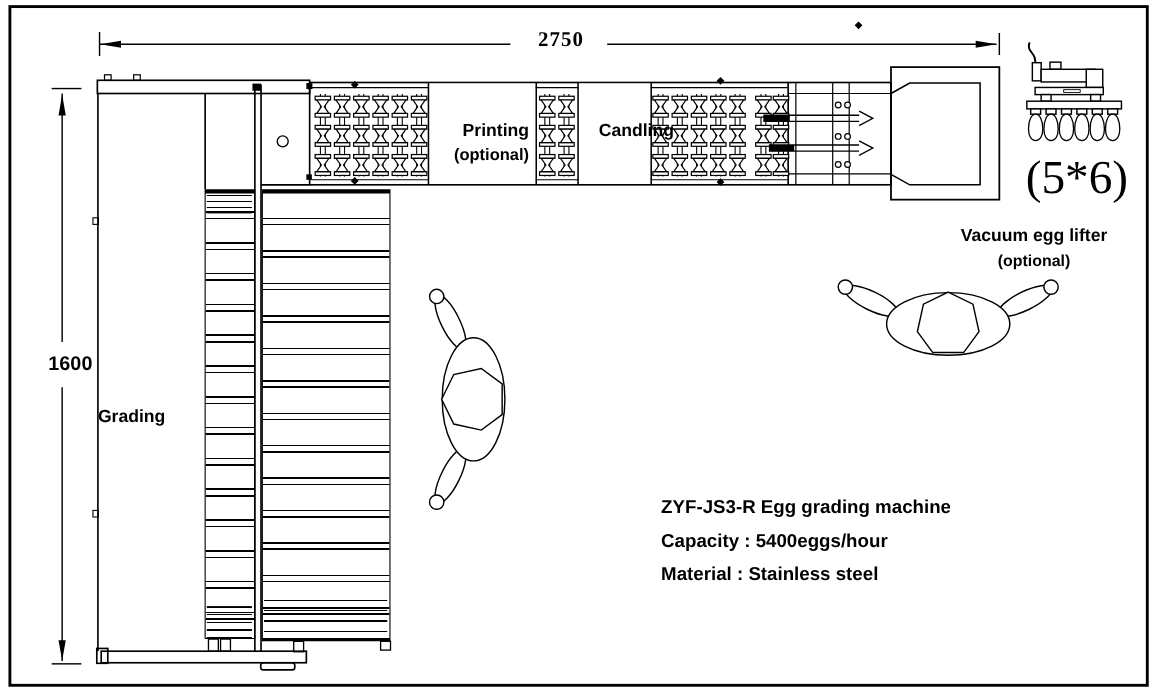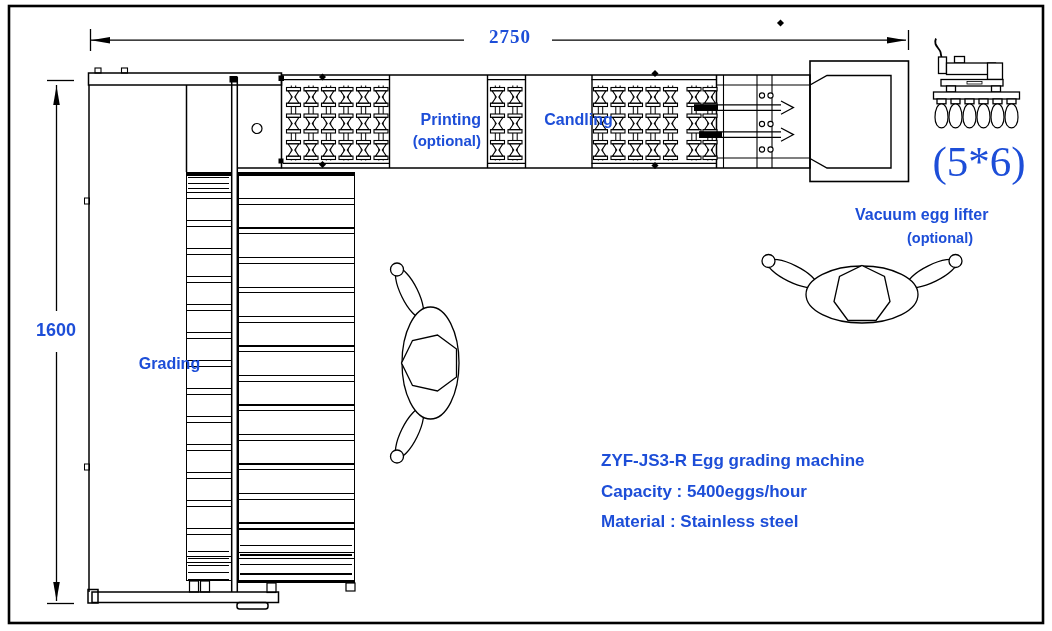--- a/index.html
+++ b/index.html
@@ -1,35 +1,35 @@
 <!DOCTYPE html>
 <html><head>
 <meta charset="utf-8">
 <style>
   html,body { margin:0; padding:0; background:#fff; }
   .stage {
     position:relative; width:1052px; height:631px; background:#ffffff;
     font-family:"Liberation Sans", sans-serif; color:#000; overflow:hidden;
   }
   svg { position:absolute; left:0; top:0; }
-  .label { position:absolute; color:#1d4ed8; white-space:nowrap; }
+  .label { position:absolute; color:#000000; white-space:nowrap; }
   .dim-2750 { left:460px; top:26px; width:100px; text-align:center;
     font:bold 19px "Liberation Serif", serif; letter-spacing:1px; }
-  .dim-1600 { left:36px; top:320px; width:48px; text-align:left;
+  .dim-1600 { left:36px; top:320px; width:48px; text-align:right;
     font:bold 18px "Liberation Sans", sans-serif; }
-  .grading-label { left:89px; top:355px; width:97px; text-align:center;
-    font:bold 16px "Liberation Sans", sans-serif;margin-left:32px; }
+  .grading-label { left:89px; top:371px; width:97px; 
+    font:bold 16px "Liberation Sans", sans-serif; }
   .printing-label { left:389px; top:109px; width:92px; text-align:right;
     font:bold 16px "Liberation Sans", sans-serif; line-height:21px; white-space:nowrap; }
   .printing-note { font-size:15px; }
   .candling-label { left:537px; top:111px; width:83px; text-align:center;
     font:bold 16px "Liberation Sans", sans-serif; }
   .grid-label { left:918px; top:137px; width:122px; text-align:center;
     font:400 43px "Liberation Serif", serif; }
-  .lifter-name { left:855px; top:206px; width:170px; 
+  .lifter-name { left:855px; top:206px; width:170px; text-align:center;
     font:bold 16px "Liberation Sans", sans-serif; }
   .lifter-note { left:855px; top:230px; width:170px; text-align:center;
     font:bold 14.5px "Liberation Sans", sans-serif; }
   .specs { left:601px; top:446px; font:bold 17px "Liberation Sans", sans-serif; }
   .specs div { height:30.5px; line-height:30.5px; }
   
   .ladder { position:absolute; box-sizing:border-box; border:1.5px solid #000; }
   .ladder-narrow { left:186px; top:172px; width:45.5px; height:409px; border-top-width:4px;
     background:repeating-linear-gradient(to bottom,
       transparent 0 16px, #000 16px 17.4px,

